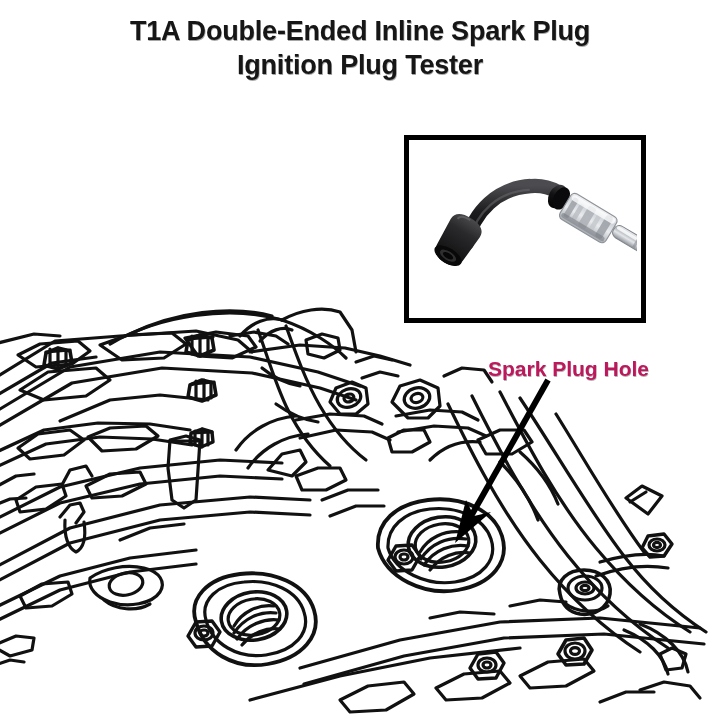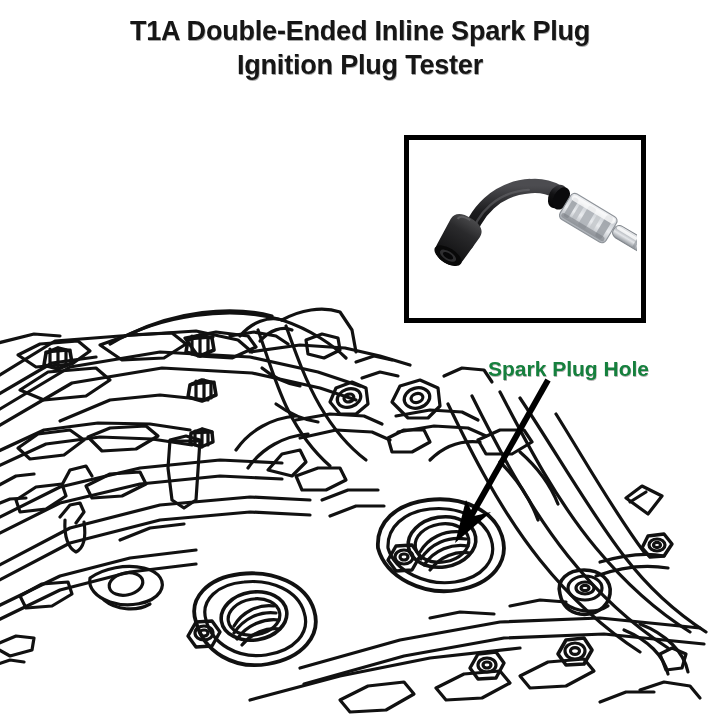--- a/index.html
+++ b/index.html
@@ -55,21 +55,21 @@
     height: 100%;
     background: #ffffff;
     overflow: hidden;
   }
 
   
   .callout-label {
     position: absolute;
     left: 488px;
     top: 357px;
-    color: #15803d;
+    color: #be185d;
     font-weight: bold;
     font-size: 21px;
     white-space: nowrap;
     text-shadow: 0.5px 0.5px 0 rgba(0,0,0,0.3);
   }
 
   
   .layer {
     position: absolute;
     left: 0;

